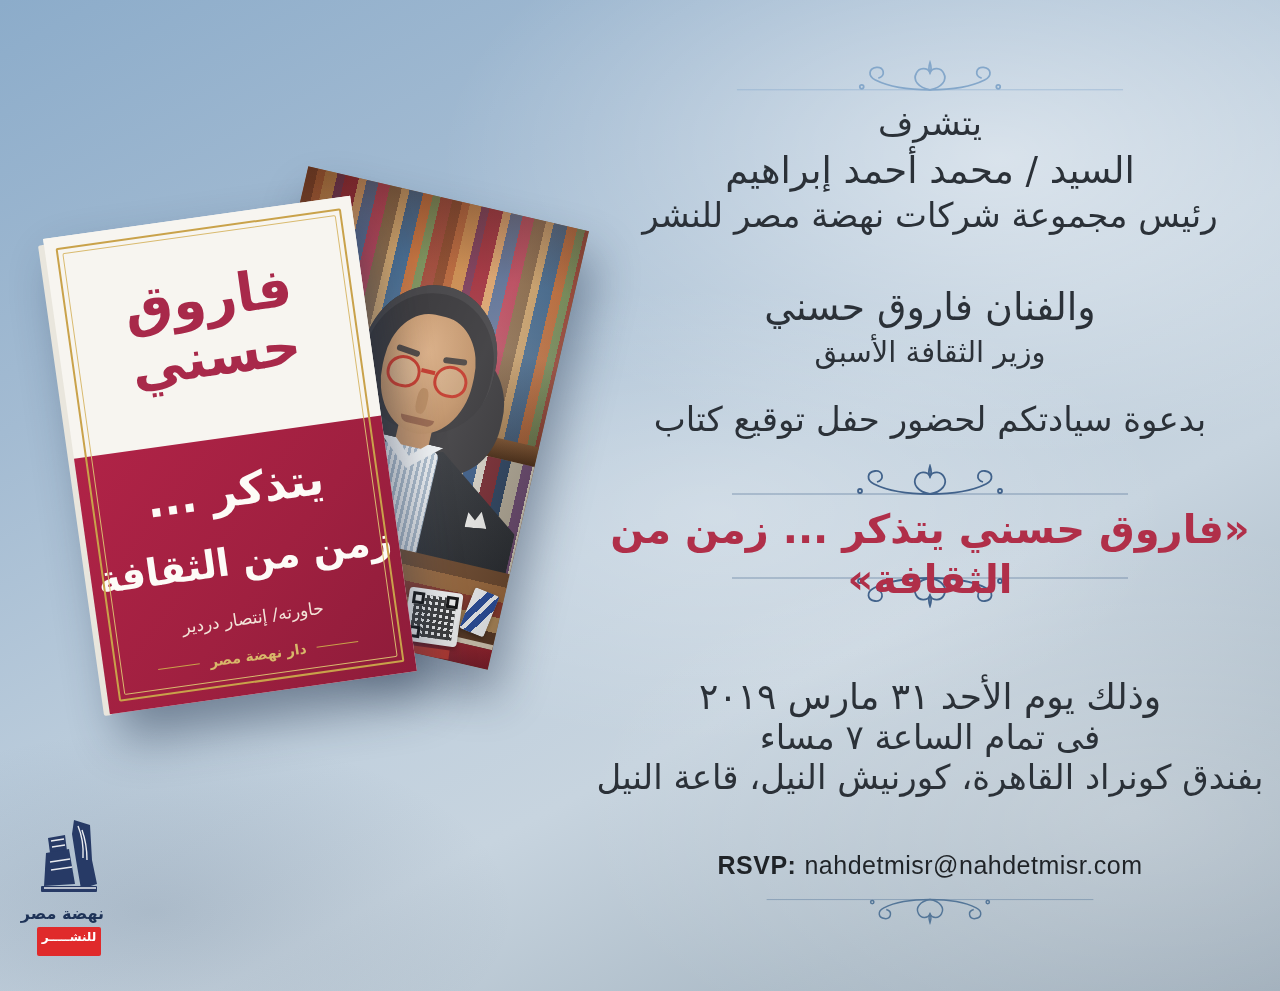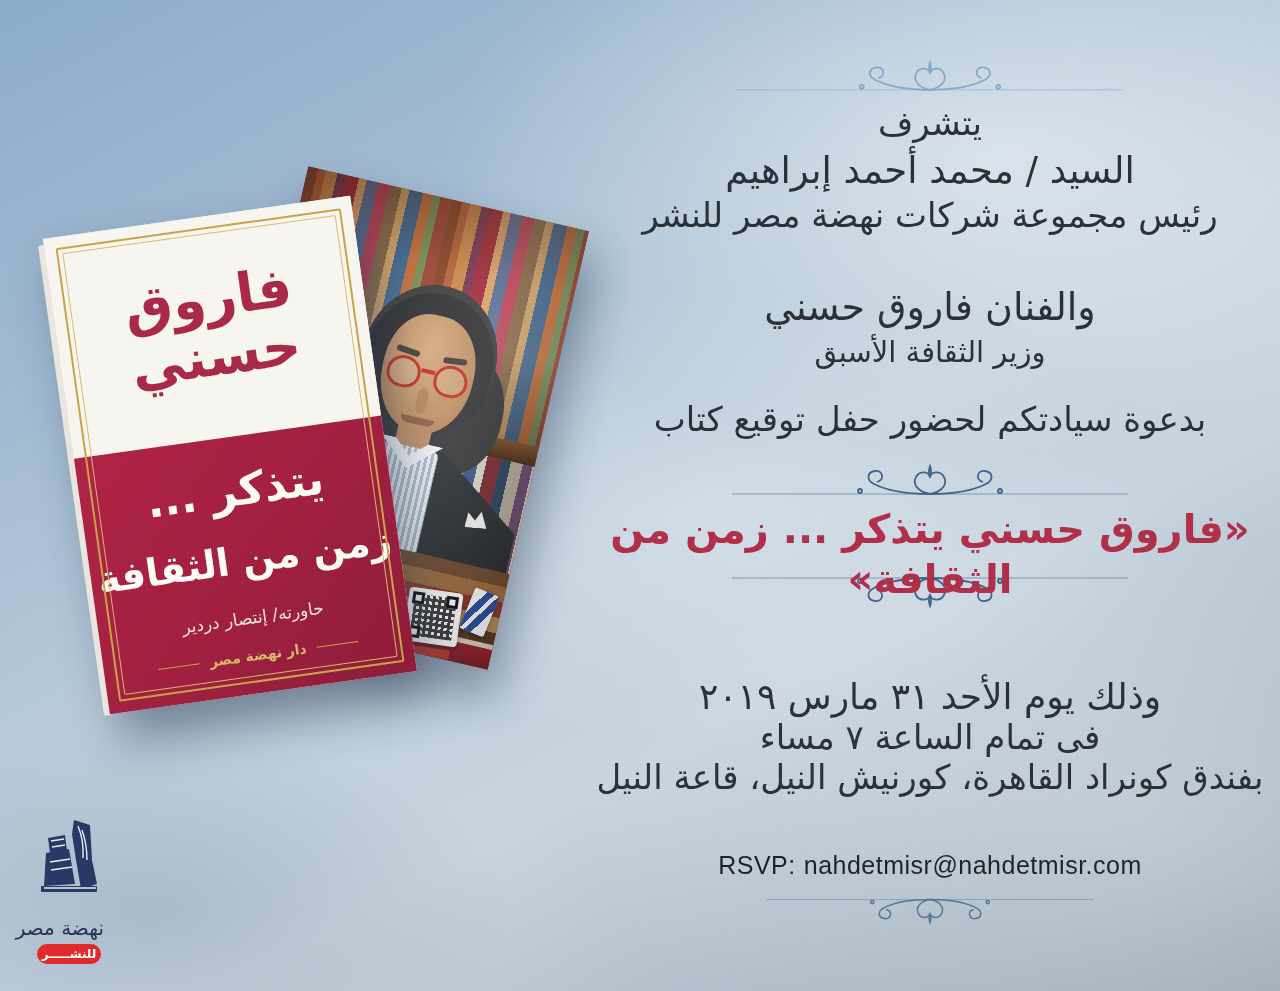--- a/index.html
+++ b/index.html
@@ -29,21 +29,21 @@
   .l3{top:194px;font-size:34px;}
   .l4{top:284px;font-size:38px;}
   .l5{top:334px;font-size:29px;}
   .l6{top:398px;font-size:34px;}
   .book-quote{top:504px;font-size:40px;font-weight:bold;color:#b02f49;}
   .l7{top:674px;font-size:36px;}
   .l8{top:716px;font-size:34px;}
   .l9{top:756px;font-size:34px;}
   .rsvp{top:850px;font-size:25px;direction:ltr;color:#1f2327;
         font-family:"Liberation Sans",sans-serif;letter-spacing:.5px;}
-  .rsvp b{font-weight:normal;margin-right:8px;}
+  .rsvp b{font-weight:bold;margin-right:8px;}
 
   
   .book{position:absolute;}
   .book.back{left:254px;top:193px;width:288px;height:450px;transform:rotate(13deg);
      box-shadow:14px 26px 46px rgba(25,40,65,.40);background:#7b5a40;}
   .book.front{left:75px;top:215px;width:310px;height:480px;transform:rotate(-8deg);
      box-shadow:10px 28px 48px rgba(25,40,65,.45);background:#f6f4ef;}
 
   
   .photo{position:absolute;inset:0;overflow:hidden;}
@@ -123,22 +123,22 @@
   .cover-red .pub{position:absolute;top:212px;width:100%;display:flex;align-items:center;justify-content:center;
      gap:10px;color:#d8b86a;font-size:14px;font-weight:bold;}
   .cover-red .pub i{display:block;width:42px;height:0;border-top:1px solid #c9a24a;}
   .frame{position:absolute;pointer-events:none;border-radius:2px;}
   .f1{inset:11px;border:2px solid #c9a24a;}
   .f2{inset:17px;border:1px solid #d9ba6e;}
 
   
   .pub-logo{position:absolute;left:34px;top:818px;width:70px;text-align:center;}
   .pub-logo svg{display:block;margin:0 auto;}
-  .pub-name{font-size:20px;font-weight:normal;color:#1e3358;direction:rtl;margin-top:14px;white-space:nowrap;}
-  .pub-box{margin:4px auto 0;width:64px;height:20px;background:#e02a2b;border-radius:10px;
+  .pub-name{font-size:16px;font-weight:bold;color:#1e3358;direction:rtl;margin-top:2px;white-space:nowrap;}
+  .pub-box{margin:4px auto 0;width:64px;height:29px;background:#e02a2b;border-radius:2px;
      color:#fff;font-size:12px;font-weight:bold;direction:rtl;line-height:20px;}
 </style>
 </head>
 <body>
 
 <div class="canvas">
 
   <div class="book back">
     <div class="photo">
       <div class="shelf-top"></div>

